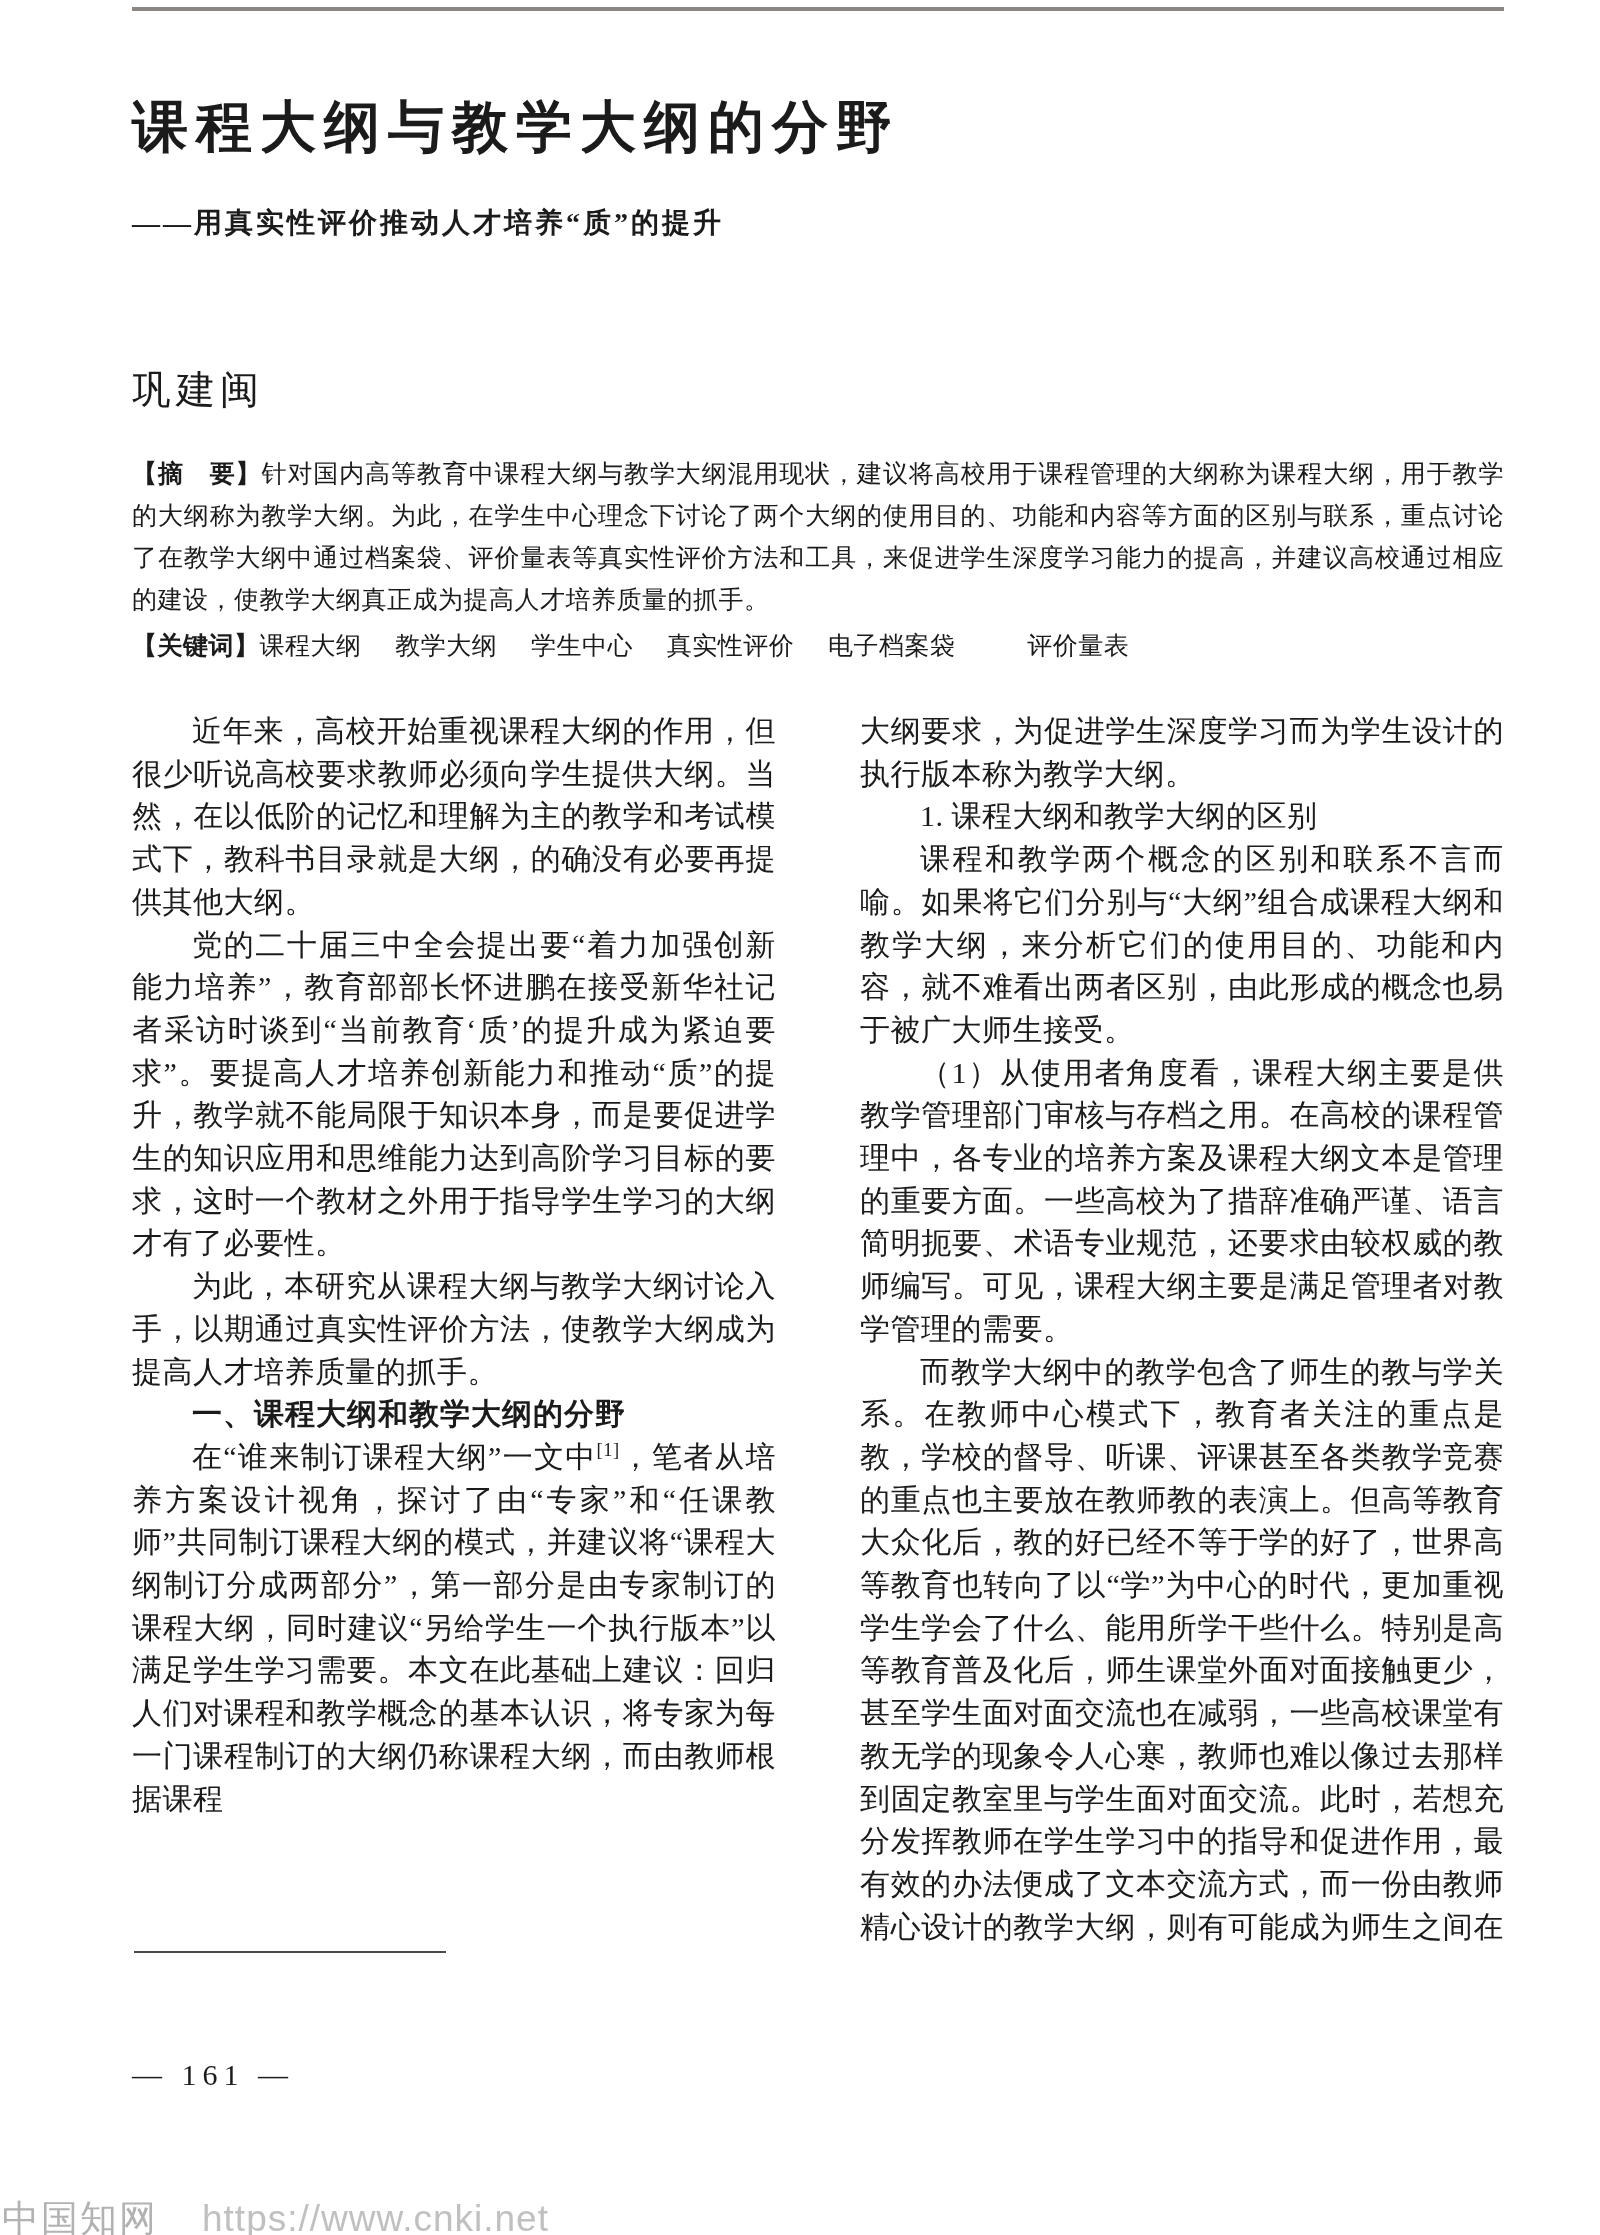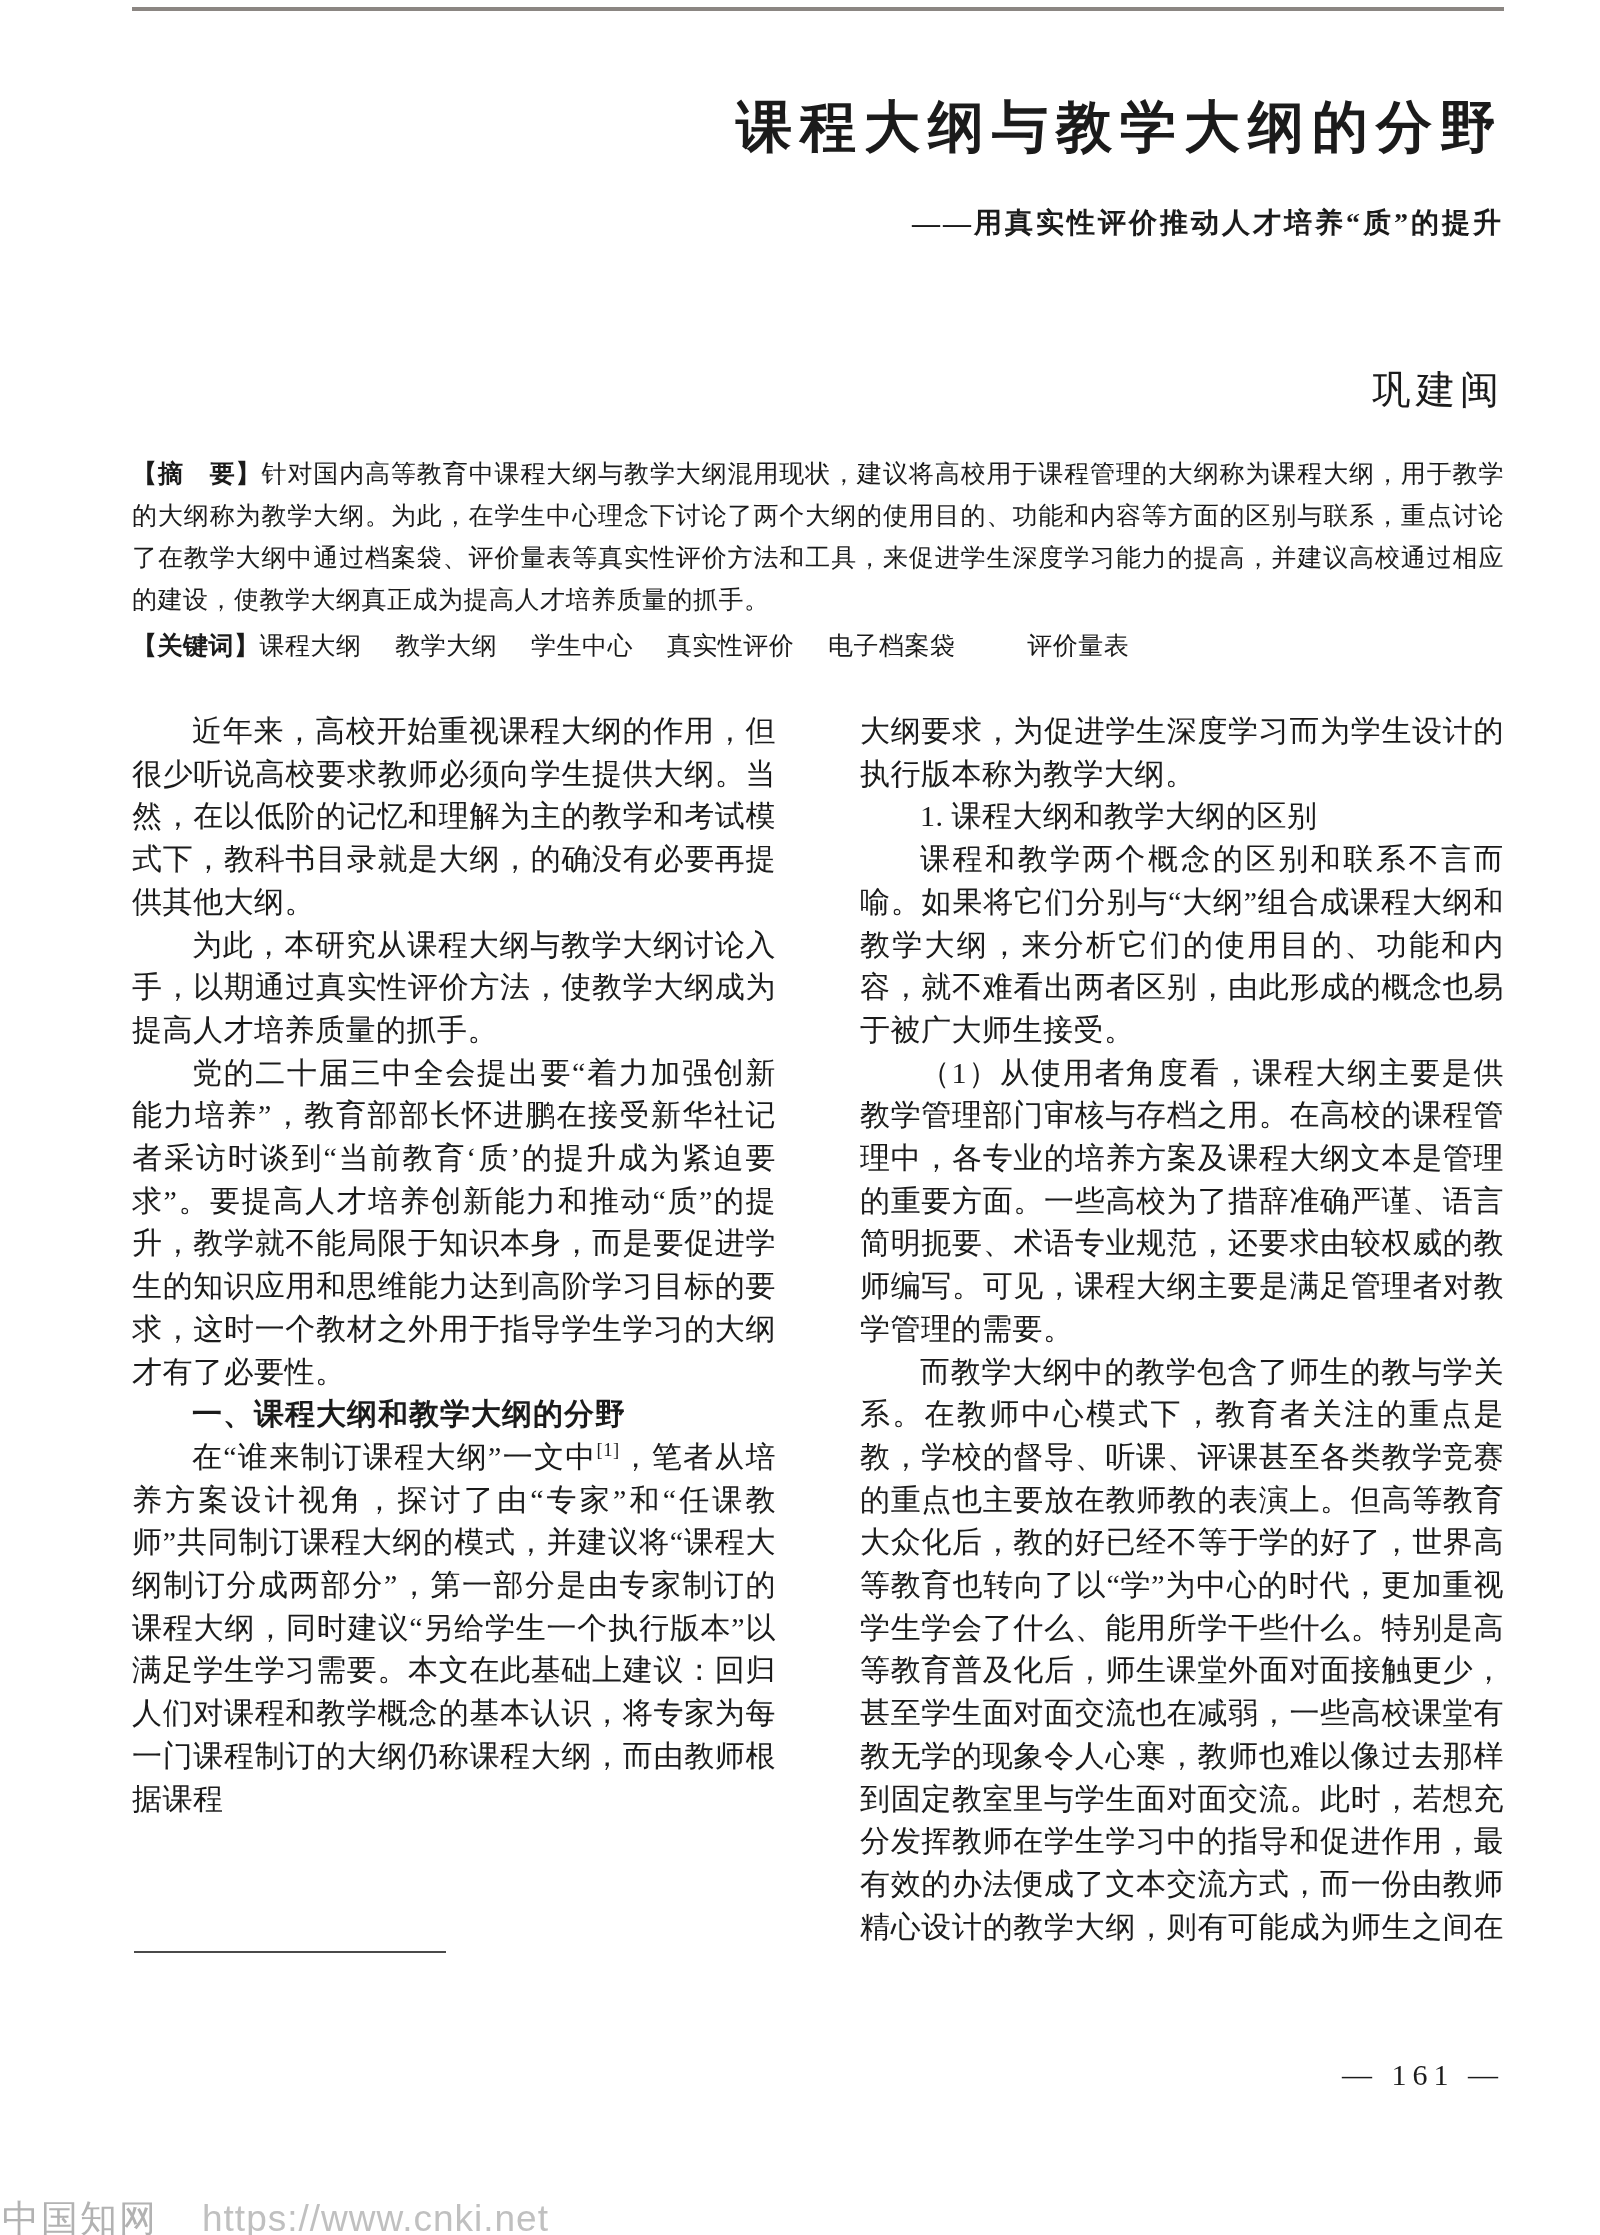--- a/index.html
+++ b/index.html
@@ -9,21 +9,21 @@
     position: relative;
     font-family: "Liberation Serif", serif;
     color: #1b1b1b;
     overflow: hidden;
   }
   .top-rule {
     position: absolute; left: 132px; top: 7px;
     width: 1372px; height: 4px;
     background: #8b8682;
   }
-  .content-center { position: absolute; left: 132px; width: 1372px; text-align: right; }
+  .content-center { position: absolute; left: 132px; width: 1372px; text-align: left; }
   .paper-title {
     top: 90px;
     font-family: "Liberation Sans", sans-serif;
     font-weight: bold;
     font-size: 56px;
     letter-spacing: 8px;
     white-space: nowrap;
   }
   .paper-subtitle {
     top: 204px;
@@ -109,22 +109,22 @@
 <div class="content-center paper-subtitle">——用真实性评价推动人才培养“质”的提升</div>
 
 <div class="content-center author-name">巩建闽</div>
 
 <div class="abstract-block"><span class="block-label">【摘　要】</span><span>针对国内高等教育中课程大纲与教学大纲混用现状，建议将高校用于课程管理的大纲称为课程大纲，用于教学的大纲称为教学大纲。为此，在学生中心理念下讨论了两个大纲的使用目的、功能和内容等方面的区别与联系，重点讨论了在教学大纲中通过档案袋、评价量表等真实性评价方法和工具，来促进学生深度学习能力的提高，并建议高校通过相应的建设，使教学大纲真正成为提高人才培养质量的抓手。</span></div>
 
 <div class="keywords-block"><span class="block-label">【关键词】</span><span class="keyword-item">课程大纲</span><span class="keyword-item">教学大纲</span><span class="keyword-item">学生中心</span><span class="keyword-item">真实性评价</span><span class="keyword-item">电子档案袋</span><span class="keyword-item">评价量表</span></div>
 
 <div class="column column-left">
   <p>近年来，高校开始重视课程大纲的作用，但很少听说高校要求教师必须向学生提供大纲。当然，在以低阶的记忆和理解为主的教学和考试模式下，教科书目录就是大纲，的确没有必要再提供其他大纲。</p>
+  <p>党的二十届三中全会提出要“着力加强创新能力培养”，教育部部长怀进鹏在接受新华社记者采访时谈到“当前教育‘质’的提升成为紧迫要求”。要提高人才培养创新能力和推动“质”的提升，教学就不能局限于知识本身，而是要促进学生的知识应用和思维能力达到高阶学习目标的要求，这时一个教材之外用于指导学生学习的大纲才有了必要性。</p>
   <p>为此，本研究从课程大纲与教学大纲讨论入手，以期通过真实性评价方法，使教学大纲成为提高人才培养质量的抓手。</p>
-  <p>党的二十届三中全会提出要“着力加强创新能力培养”，教育部部长怀进鹏在接受新华社记者采访时谈到“当前教育‘质’的提升成为紧迫要求”。要提高人才培养创新能力和推动“质”的提升，教学就不能局限于知识本身，而是要促进学生的知识应用和思维能力达到高阶学习目标的要求，这时一个教材之外用于指导学生学习的大纲才有了必要性。</p>
   <p class="section-heading">一、课程大纲和教学大纲的分野</p>
   <p><span>在“谁来制订课程大纲”一文中</span><sup class="citation">[1]</sup><span>，笔者从培养方案设计视角，探讨了由“专家”和“任课教师”共同制订课程大纲的模式，并建议将“课程大纲制订分成两部分”，第一部分是由专家制订的课程大纲，同时建议“另给学生一个执行版本”以满足学生学习需要。本文在此基础上建议：回归人们对课程和教学概念的基本认识，将专家为每一门课程制订的大纲仍称课程大纲，而由教师根据课程</span></p>
 </div>
 
 <div class="column column-right">
   <p class="continuation">大纲要求，为促进学生深度学习而为学生设计的执行版本称为教学大纲。</p>
   <p class="subsection-heading">1. 课程大纲和教学大纲的区别</p>
   <p>课程和教学两个概念的区别和联系不言而喻。如果将它们分别与“大纲”组合成课程大纲和教学大纲，来分析它们的使用目的、功能和内容，就不难看出两者区别，由此形成的概念也易于被广大师生接受。</p>
   <p>（1）从使用者角度看，课程大纲主要是供教学管理部门审核与存档之用。在高校的课程管理中，各专业的培养方案及课程大纲文本是管理的重要方面。一些高校为了措辞准确严谨、语言简明扼要、术语专业规范，还要求由较权威的教师编写。可见，课程大纲主要是满足管理者对教学管理的需要。</p>
   <p>而教学大纲中的教学包含了师生的教与学关系。在教师中心模式下，教育者关注的重点是教，学校的督导、听课、评课甚至各类教学竞赛的重点也主要放在教师教的表演上。但高等教育大众化后，教的好已经不等于学的好了，世界高等教育也转向了以“学”为中心的时代，更加重视学生学会了什么、能用所学干些什么。特别是高等教育普及化后，师生课堂外面对面接触更少，甚至学生面对面交流也在减弱，一些高校课堂有教无学的现象令人心寒，教师也难以像过去那样到固定教室里与学生面对面交流。此时，若想充分发挥教师在学生学习中的指导和促进作用，最有效的办法便成了文本交流方式，而一份由教师精心设计的教学大纲，则有可能成为师生之间在教与学过程</p>

